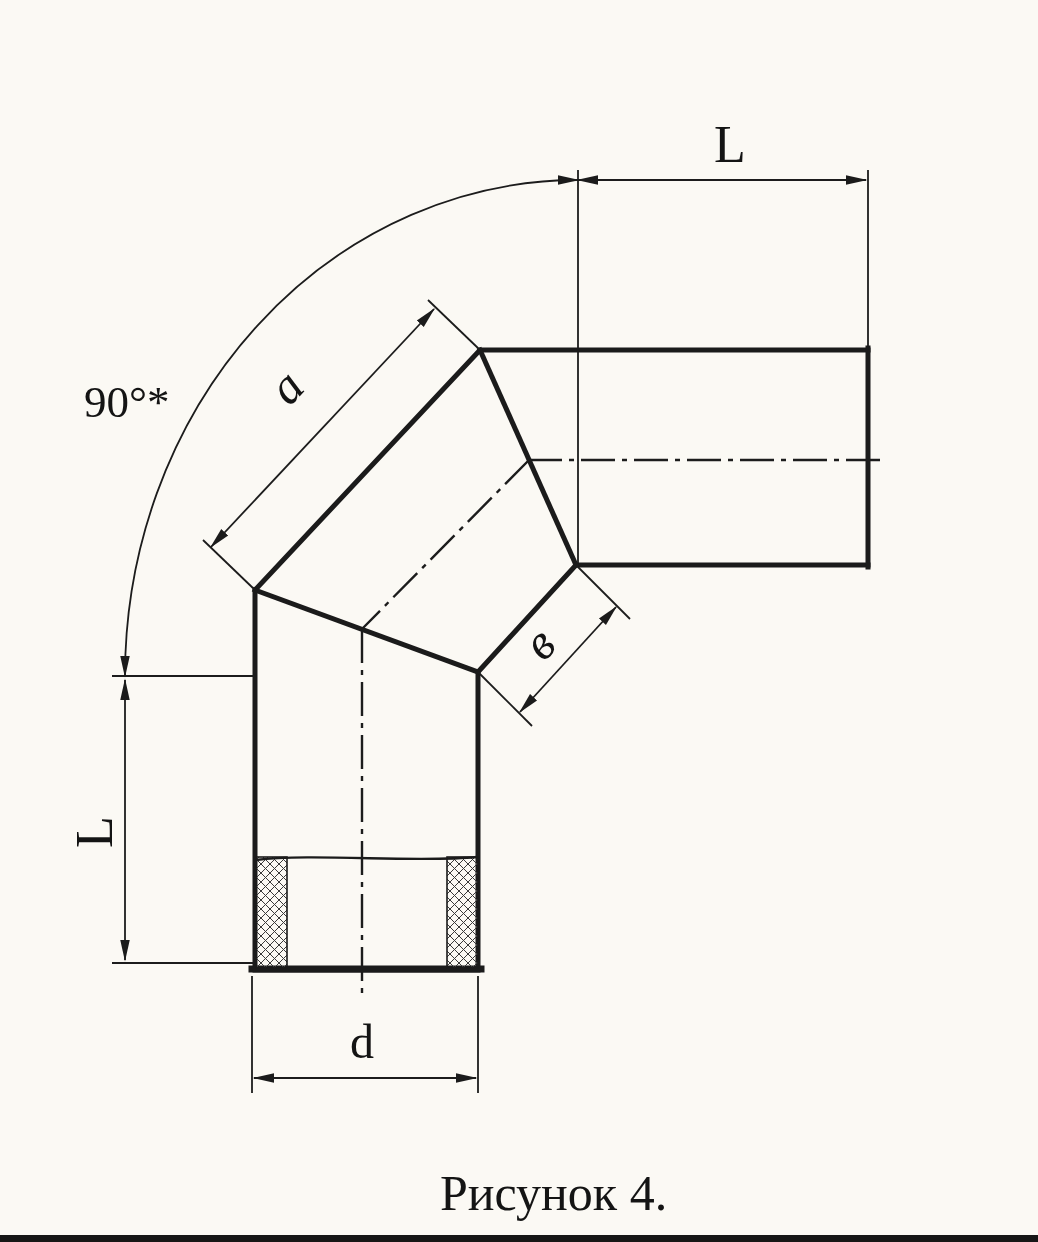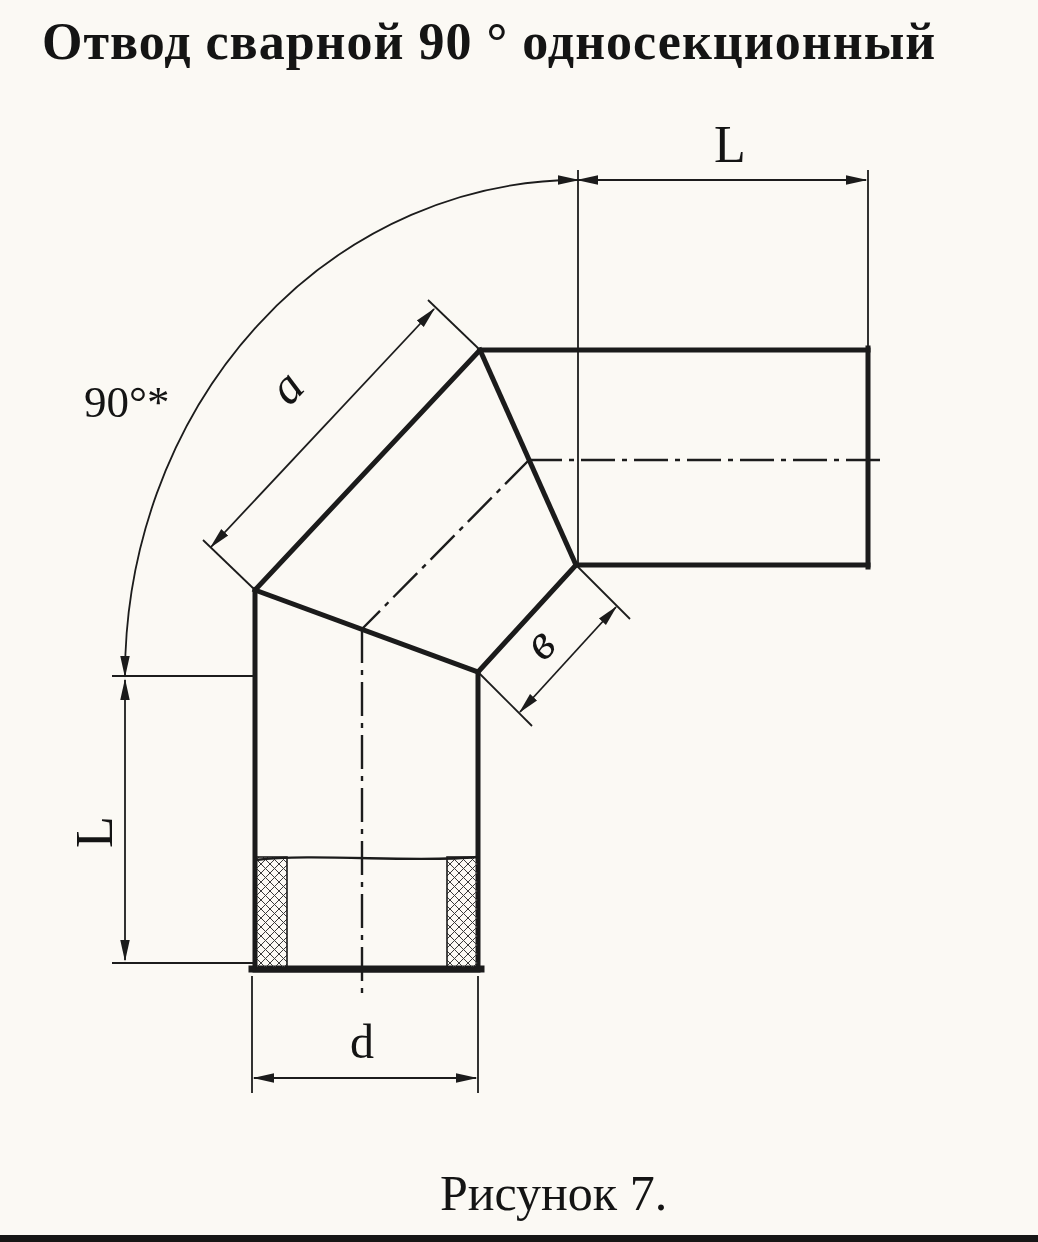--- a/index.html
+++ b/index.html
@@ -26,21 +26,20 @@
   .med{stroke:#1b1b1b;stroke-width:2.4;fill:none;}
   .hatchbox{fill:url(#xh);stroke:#1b1b1b;stroke-width:1.6;}
   .lbl{fill:#141414;font-family:"Liberation Serif","DejaVu Serif",serif;}
   .it{font-style:italic;}
 </style>
 </head>
 <body>
 
 <div class="page">
 
-  <h1 class="title">Отвод сварной 90 ° односекционный</h1>
 
   <svg class="drawing" width="1038" height="1242" viewBox="0 0 1038 1242" xmlns="http://www.w3.org/2000/svg">
 
     <defs>
       <marker id="arw" viewBox="0 0 10 10" refX="9.3" refY="5" markerWidth="12" markerHeight="12" orient="auto-start-reverse" markerUnits="strokeWidth">
         <path d="M 0 2.8 L 10 5 L 0 7.2 Z" fill="#1b1b1b"></path>
       </marker>
       <pattern id="xh" width="9" height="9" patternUnits="userSpaceOnUse">
         <path d="M0 9 L9 0 M0 0 L9 9" stroke="#3a3a3a" stroke-width="1" fill="none"></path>
       </pattern>
@@ -79,16 +78,16 @@
     <path class="dim" d="M 616 607 L 520 712" marker-start="url(#arw)" marker-end="url(#arw)"></path>
 
     <text class="lbl" x="730" y="162" font-size="52" text-anchor="middle">L</text>
     <text class="lbl" x="84" y="417" font-size="45" text-anchor="start">90°*</text>
     <text class="lbl it" x="298" y="398" font-size="50" text-anchor="middle" transform="rotate(-47 298 398)">a</text>
     <text class="lbl it" x="551" y="655" font-size="50" text-anchor="middle" transform="rotate(-46 551 655)">в</text>
     <text class="lbl" x="96" y="848" font-size="52" text-anchor="middle" transform="rotate(-90 96 832)">L</text>
     <text class="lbl" x="362" y="1058" font-size="48" text-anchor="middle">d</text>
   </svg>
 
-  <div class="caption">Рисунок 7.</div>
+  <div class="caption">Рисунок 4.</div>
 
   <div class="scan-edge"></div>
 </div>
 
 </body></html>

